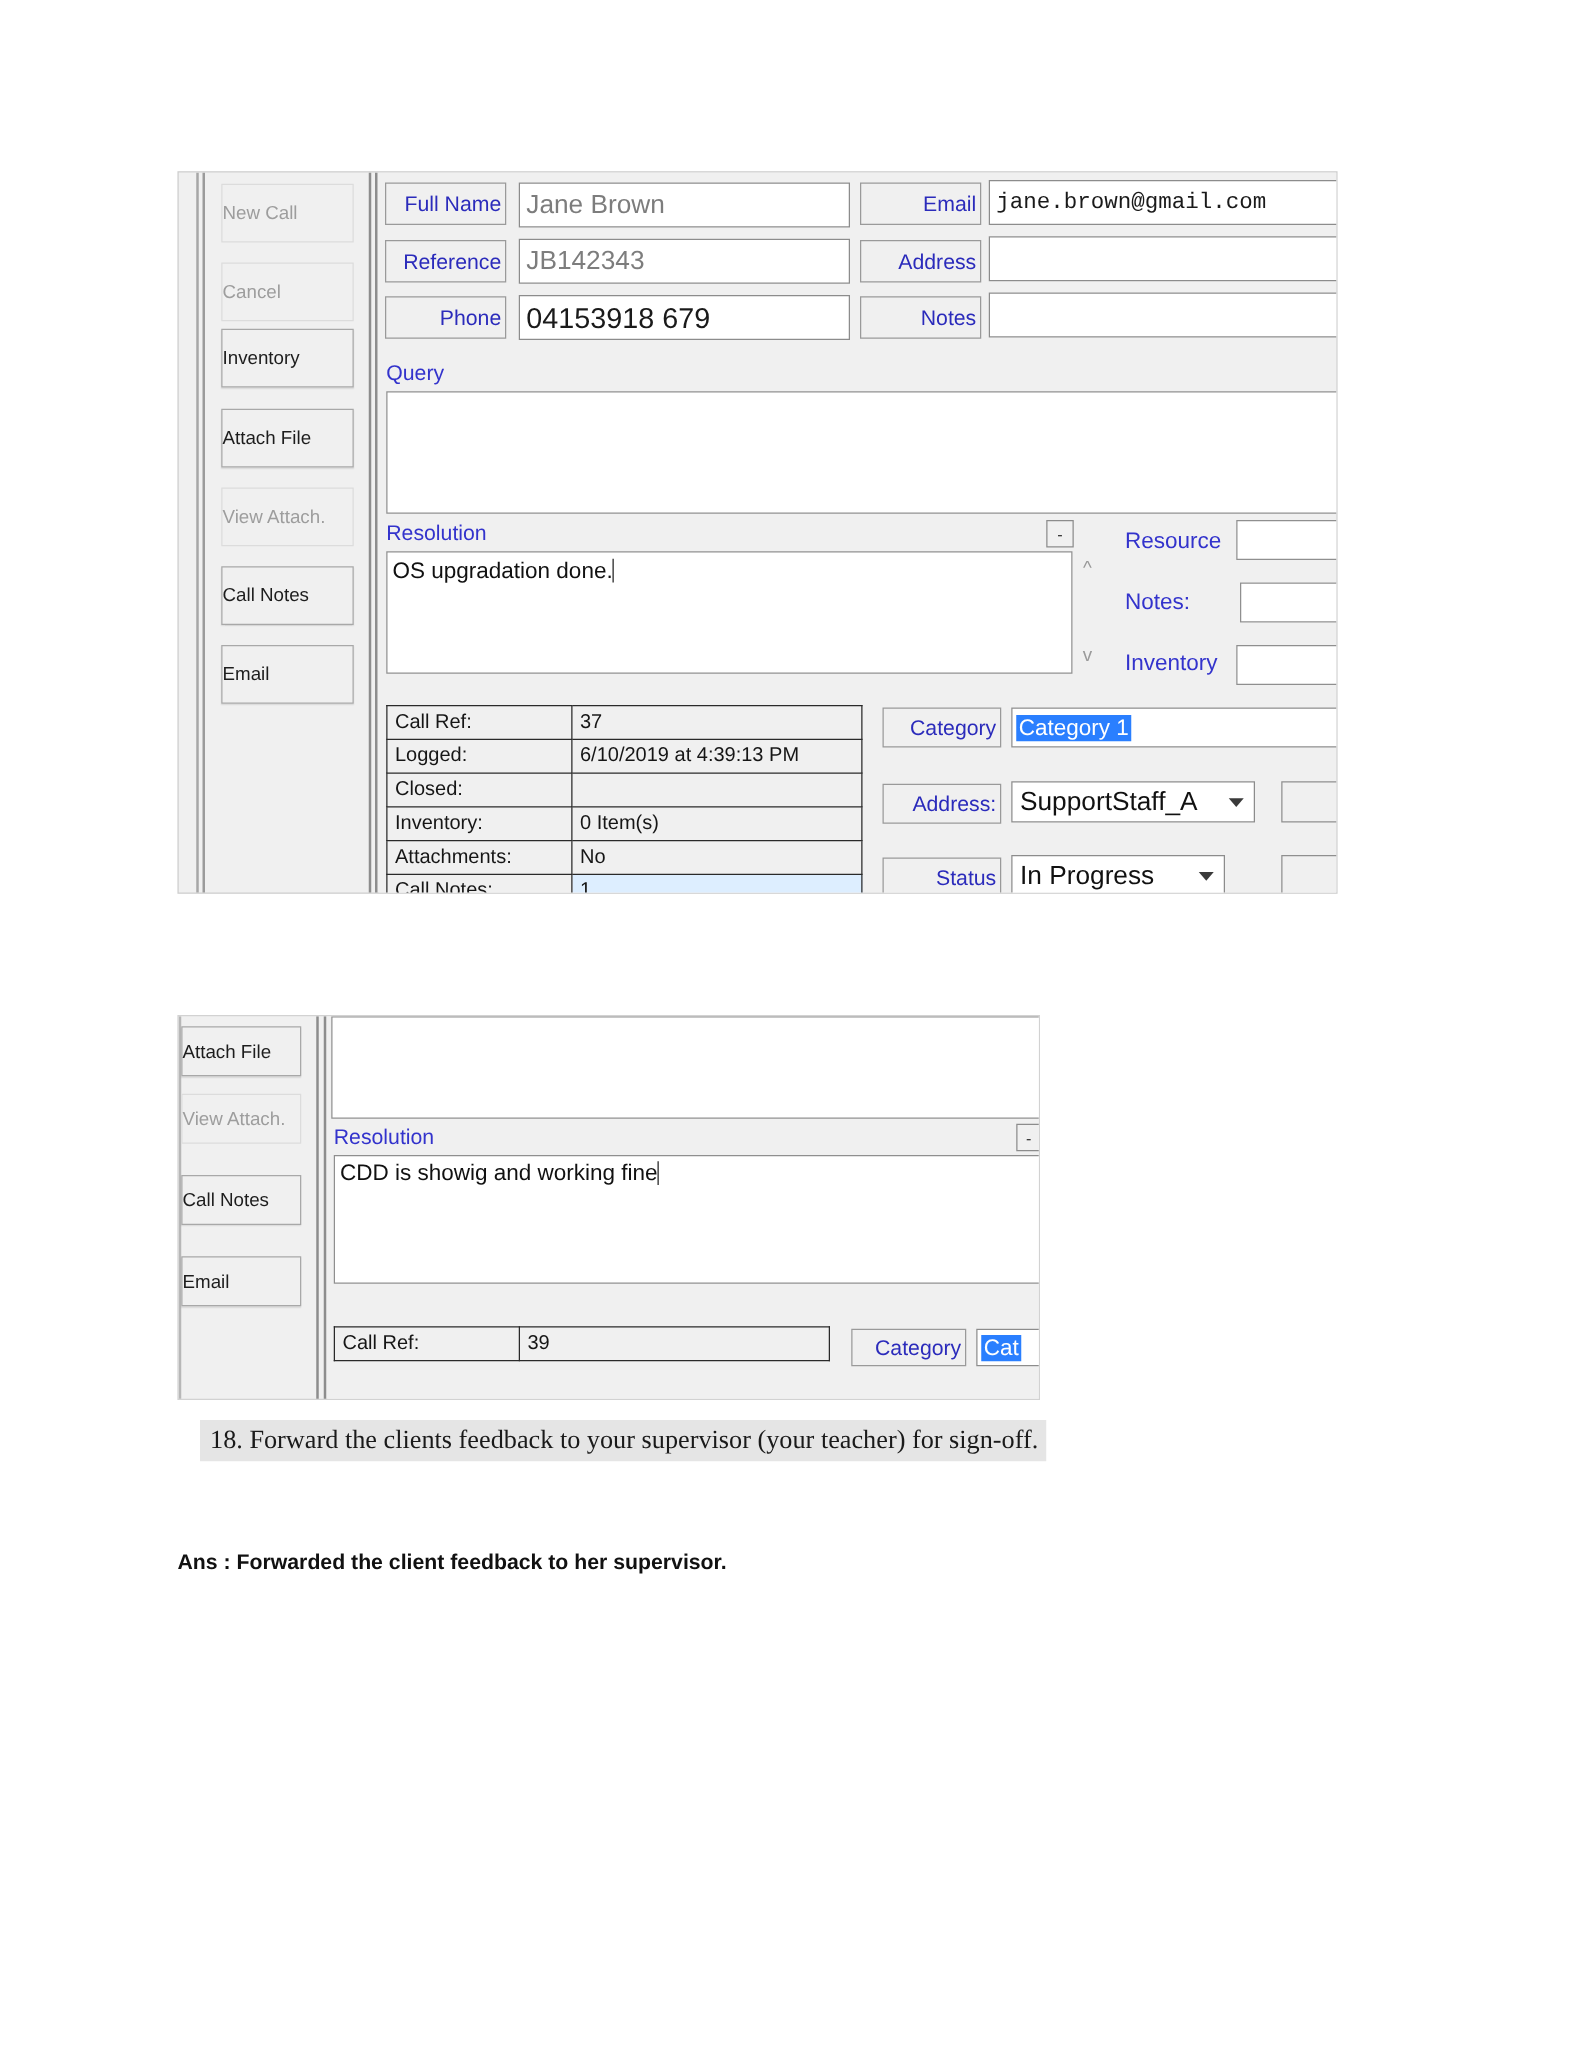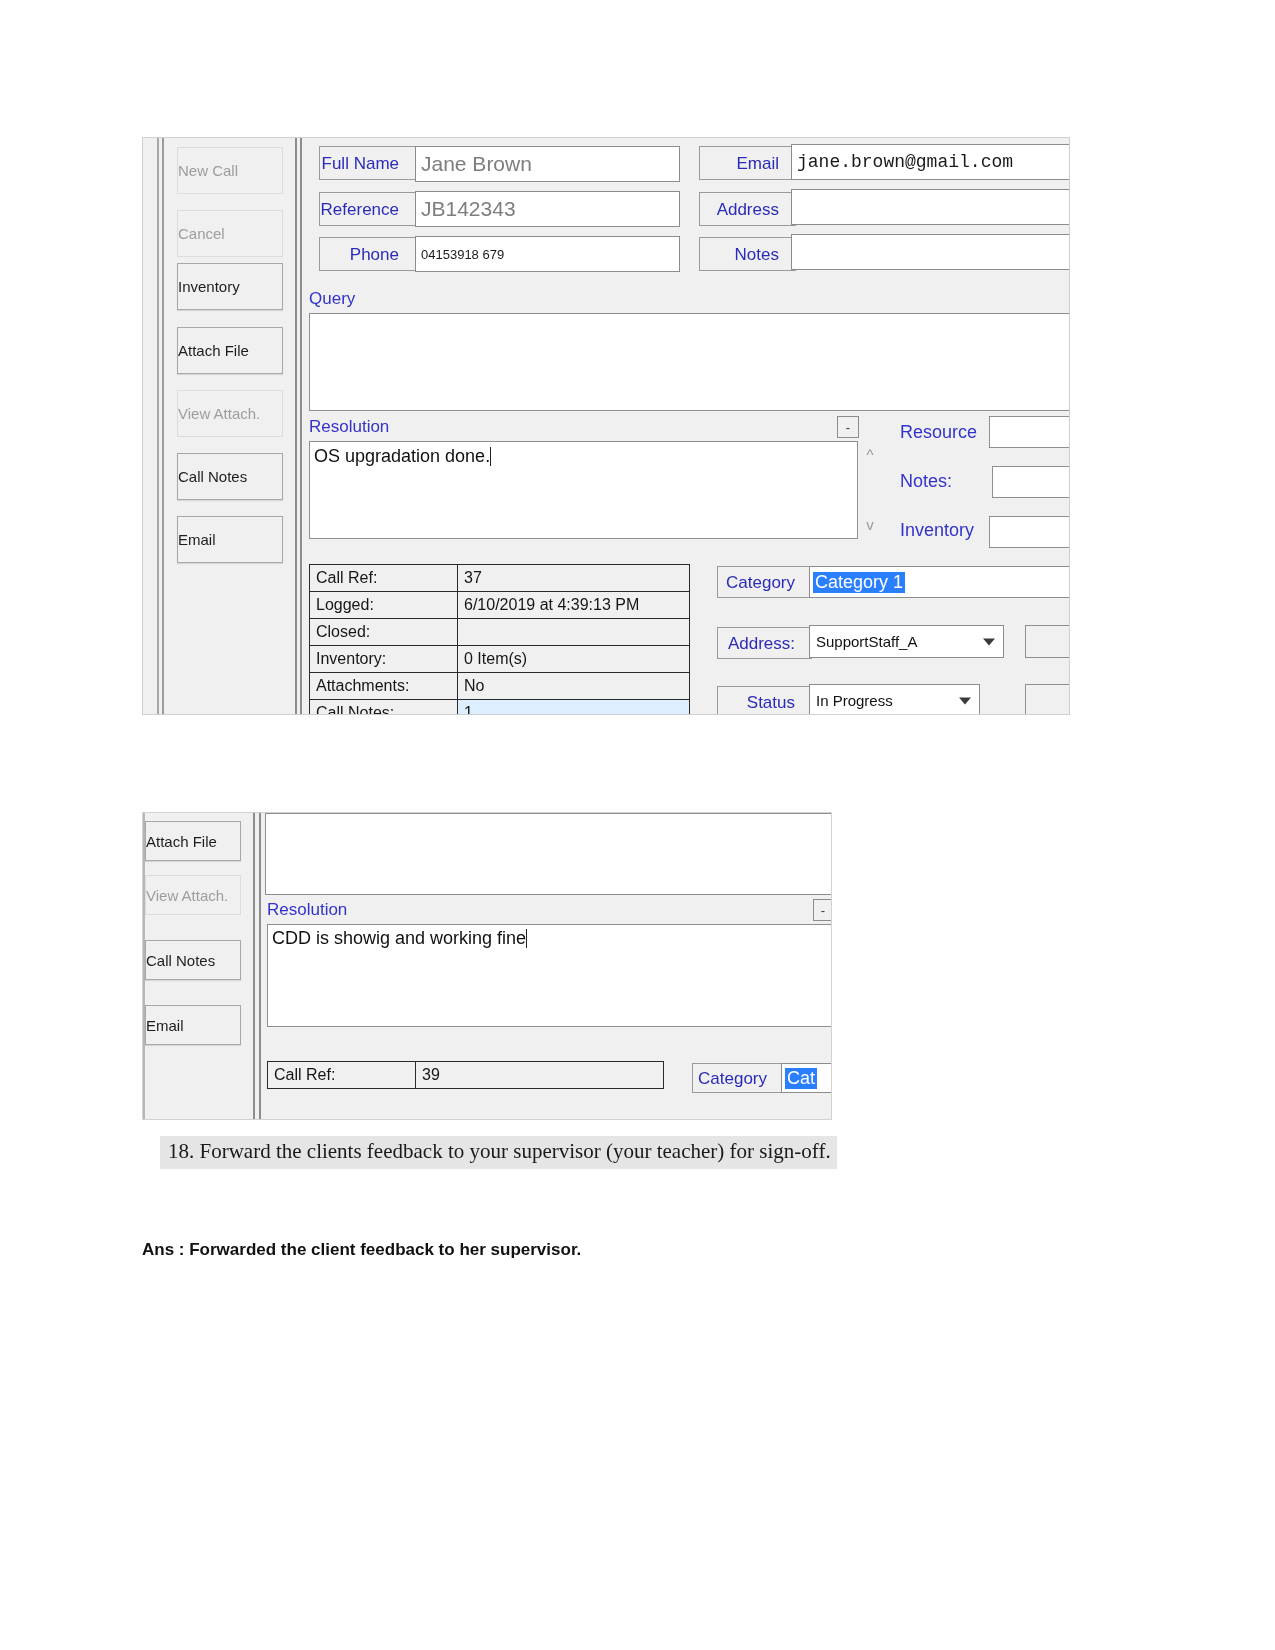--- a/index.html
+++ b/index.html
@@ -23,25 +23,24 @@
     position:absolute; inset:0;
     pointer-events:none;
   }
   .lbl-btn {
     background: #f0f0f0;
     border: 1px solid #9a9a9a;
     color: #2b2bbb;
     display: flex;
     align-items: center;
     justify-content: flex-end;
-    padding-right: 16px;
+    padding-right: 3px;
     font-size: 17px;
     line-height: 1;
     white-space: nowrap;
-    margin-left: 11px;
   }
   .txtbox {
     background: #ffffff;
     border: 1px solid #8c8c8c;
     display: flex;
     align-items: center;
     padding-left: 5px;
     font-size: 18px;
     color: #7d7d7d;
     white-space: nowrap;
@@ -73,21 +72,21 @@
   
   .itbl { border-collapse: collapse; font-size: 16px; color:#161616; background:#f0f0f0;}
   .itbl td { border:1px solid #2a2a2a; padding:1px 6px; height:26px; line-height:24px; white-space:nowrap;}
   .itbl td.k { width:148px; }
   .itbl td.v { width:232px; }
   .itbl tr.hl td.v { background:#ddeeff; }
 
   select.combo, .combo {
     background:#ffffff;
     border:1px solid #8c8c8c;
-    font-size:15px;
+    font-size:21px;
     color:#111;
     padding-left:6px;
     display:flex; align-items:center;
     position:relative;
   }
   .combo .chev {
     position:absolute; right:8px; top:50%; transform:translateY(-50%);
     width:0;height:0;
     border-left:6px solid transparent;
     border-right:6px solid transparent;
@@ -181,21 +180,21 @@
     <div class="lbl-btn" style="position:absolute;left:545px;top:54px;width:97px;height:34px;">
       <span>Address</span>
     </div>
     <div class="txtbox dark" style="position:absolute;left:648px;top:51px;width:284px;height:36px;">
       <span></span>
     </div>
 
     <div class="lbl-btn" style="position:absolute;left:165px;top:99px;width:97px;height:34px;">
       <span>Phone</span>
     </div>
-    <div class="txtbox dark" style="position:absolute;left:272px;top:98px;width:265px;height:36px;font-size:13px;">
+    <div class="txtbox dark" style="position:absolute;left:272px;top:98px;width:265px;height:36px;font-size:23px;">
       <span>04153918 679</span>
     </div>
     <div class="lbl-btn" style="position:absolute;left:545px;top:99px;width:97px;height:34px;">
       <span>Notes</span>
     </div>
     <div class="txtbox dark" style="position:absolute;left:648px;top:96px;width:284px;height:36px;">
       <span></span>
     </div>
 
     <div class="grpcap" style="position:absolute;left:166px;top:152px;">

